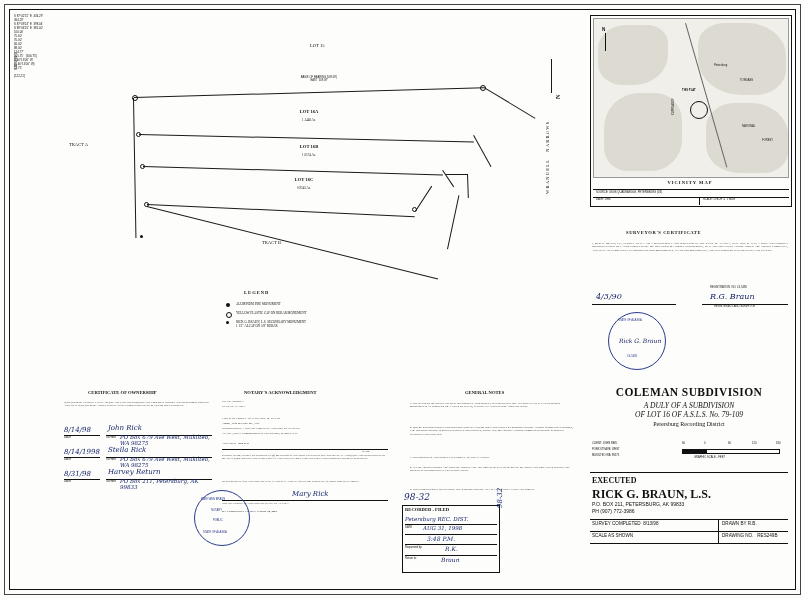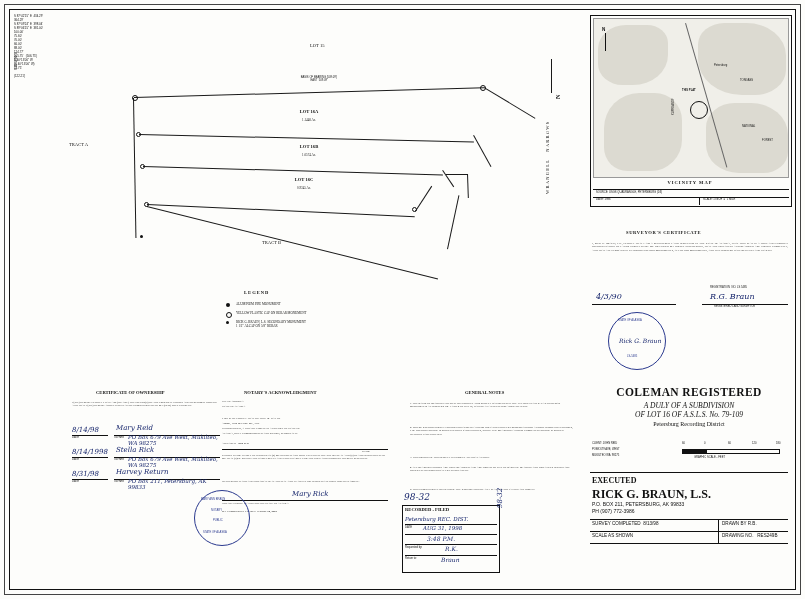--- a/index.html
+++ b/index.html
@@ -151,26 +151,26 @@
     <div class="hr" style="left:112px;top:74px;width:86px;"></div>
     <div class="txt xtiny" style="left:124px;top:75px;">REGISTERED LAND SURVEYOR</div>
 
     <div class="seal" style="left:18px;top:82px;width:56px;height:56px;border-width:1px;">
       <div class="txt xtiny" style="left:9px;top:6px;color:#2b3a8f;">STATE OF ALASKA</div>
       <div class="sig" style="position:absolute;left:10px;top:24px;font-size:6px;">Rick G. Braun</div>
       <div class="txt xtiny" style="left:18px;top:42px;color:#2b3a8f;">LS-5485</div>
     </div>
   </div>
 
-  <div class="b" style="left:72px;top:390px;width:150px;height:110px;">
+  <div class="b" style="left:64px;top:390px;width:150px;height:110px;">
     <div class="txt sm serif bold" style="left:24px;top:0px;">CERTIFICATE OF OWNERSHIP</div>
     <div class="txt xtiny serif" style="left:0px;top:11px;width:148px;white-space:normal;">I (WE) HEREBY CERTIFY THAT I AM (WE ARE) THE OWNER(S) OF THE PROPERTY SHOWN AND DESCRIBED HEREON AND THAT I (WE) HEREBY ADOPT THIS PLAN OF SUBDIVISION WITH MY (OUR) FREE CONSENT.</div>
 
     <div class="sig" style="position:absolute;left:0px;top:36px;font-size:7px;">8/14/98</div>
-    <div class="sig" style="position:absolute;left:44px;top:34px;font-size:7px;">Mary Reid</div>
+    <div class="sig" style="position:absolute;left:44px;top:34px;font-size:7px;">John Rick</div>
     <div class="hr" style="left:0px;top:45px;width:36px;"></div>
     <div class="hr" style="left:42px;top:45px;width:106px;"></div>
     <div class="txt xtiny" style="left:0px;top:46px;">DATE</div>
     <div class="txt xtiny" style="left:42px;top:46px;">OWNER</div>
     <div class="sig" style="position:absolute;left:56px;top:44px;font-size:5.5px;">PO Box 679 Ave West, Mukilteo, WA 98275</div>
 
     <div class="sig" style="position:absolute;left:0px;top:58px;font-size:7px;">8/14/1998</div>
     <div class="sig" style="position:absolute;left:44px;top:56px;font-size:7px;">Stella Rick</div>
     <div class="hr" style="left:0px;top:67px;width:36px;"></div>
     <div class="hr" style="left:42px;top:67px;width:106px;"></div>
@@ -234,21 +234,21 @@
     <div class="txt xtiny" style="left:2px;top:40px;">Requested by:</div>
     <div class="sig" style="position:absolute;left:42px;top:39px;font-size:6px;">R.K.</div>
     <div class="hr" style="left:2px;top:49px;width:92px;"></div>
     <div class="txt xtiny" style="left:2px;top:51px;">Return to:</div>
     <div class="sig" style="position:absolute;left:38px;top:50px;font-size:6px;">Braun</div>
   </div>
   <div class="sig" style="position:absolute;left:404px;top:492px;font-size:9px;">98-32</div>
   <div class="sig" style="position:absolute;left:496px;top:508px;font-size:7px;transform:rotate(-90deg);transform-origin:0 0;">98-32</div>
 
   <div class="b" style="left:590px;top:386px;width:200px;height:200px;">
-    <div class="txt serif ctr bold" style="left:0;top:0;width:198px;font-size:11.5px;letter-spacing:0.4px;">COLEMAN REGISTERED</div>
+    <div class="txt serif ctr bold" style="left:0;top:0;width:198px;font-size:11.5px;letter-spacing:0.4px;">COLEMAN SUBDIVISION</div>
     <div class="txt serif ctr" style="left:0;top:15px;width:198px;font-size:7.5px;font-style:italic;">A DULY OF A SUBDIVISION</div>
     <div class="txt serif ctr" style="left:0;top:24px;width:198px;font-size:7.5px;font-style:italic;">OF LOT 16 OF A.S.L.S. No. 79-109</div>
     <div class="txt serif ctr" style="left:0;top:35px;width:198px;font-size:6px;">Petersburg Recording District</div>
 
     <div class="txt xtiny" style="left:2px;top:56px;">CLIENT: JOHN REID</div>
     <div class="txt xtiny" style="left:2px;top:62px;">POBX 679 AVE, WEST</div>
     <div class="txt xtiny" style="left:2px;top:68px;">MUKILTEO WA  98275</div>
 
     <div class="b" style="left:92px;top:56px;width:106px;height:24px;">
       <div class="txt xtiny" style="left:0px;top:0px;">60</div>

